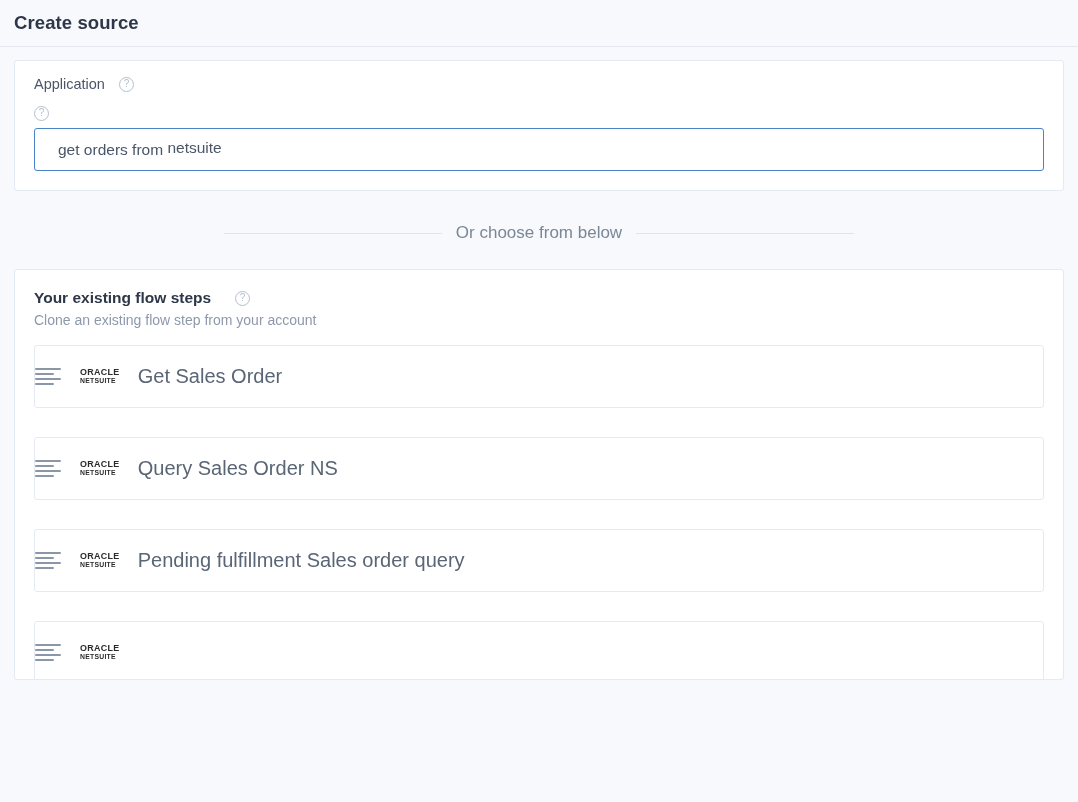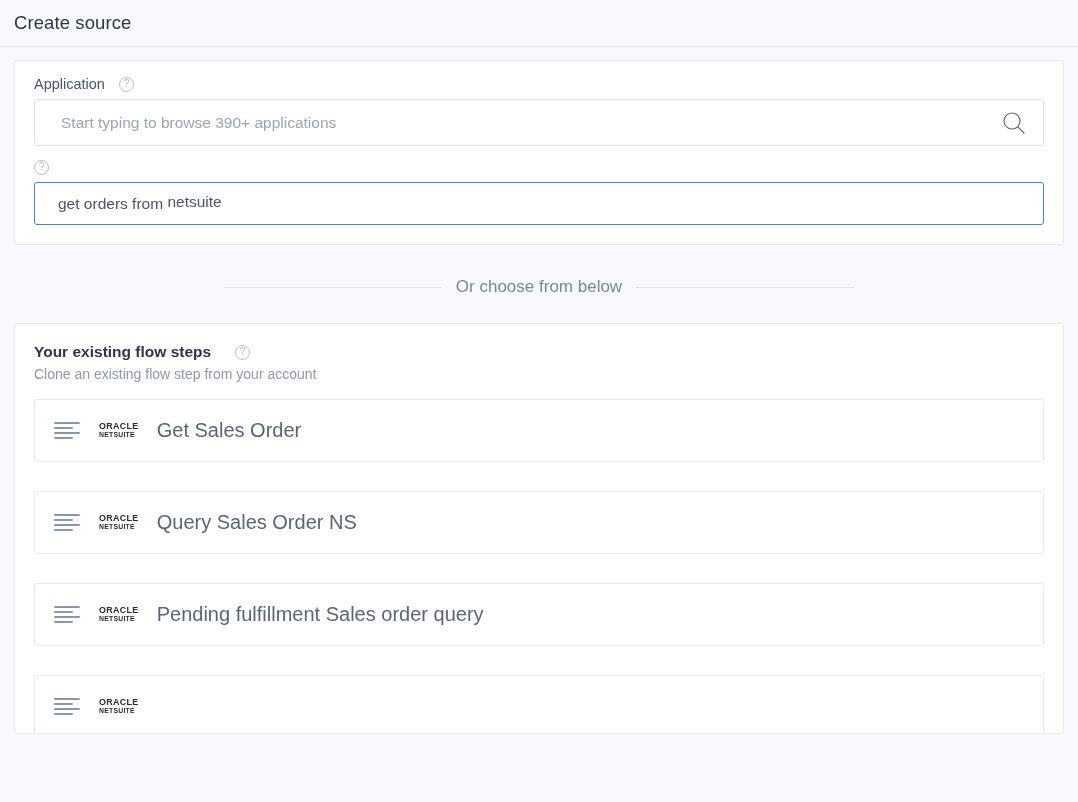--- a/index.html
+++ b/index.html
@@ -23,21 +23,21 @@
     height: 47px;
     background: #f7f9fc;
     border-bottom: 1px solid #e3e8f0;
     display: flex;
     align-items: center;
     padding-left: 14px;
   }
 
   .page-title {
     font-size: 18.5px;
-    font-weight: normal;
+    font-weight: bold;
     color: #2d3748;
     letter-spacing: 0.1px;
   }
 
   
   .page-body {
     padding: 13px 14px 0 14px;
     background: #f7f9fc;
     height: 755px;
     overflow: hidden;
@@ -214,21 +214,20 @@
 
   .step-row {
     display: flex;
     align-items: center;
     gap: 0;
     height: 63px;
     border: 1px solid #e3eaf3;
     border-radius: 3px;
     background: #ffffff;
     margin-bottom: 29px;
-    padding-left: 19px;
     cursor: pointer;
   }
 
   
   .lines-icon {
     flex: 0 0 auto;
     width: 26px;
     height: 20px;
     display: flex;
     flex-direction: column;
@@ -293,29 +292,20 @@
 
   <div class="card search-card">
 
     <div class="field-block">
       <div class="field-label-row">
         <span class="field-label">Application</span>
         <span class="help-icon">
             <span>?</span>
           </span>
       </div>
-      <div class="input-wrap">
-        <input class="text-input" type="text" value="" placeholder="Start typing to browse 390+ applications" style="">
-        <span class="search-icon">
-          <svg width="26" height="26" viewBox="0 0 26 26" fill="none">
-            <circle cx="11" cy="11" r="8" stroke="#5d6b7d" stroke-width="1.2"></circle>
-            <line x1="16.8" y1="16.8" x2="23" y2="23" stroke="#5d6b7d" stroke-width="1.2" stroke-linecap="round"></line>
-          </svg>
-        </span>
-      </div>
     </div>
 
     <div class="field-block">
       <div class="field-label-row">
         <span class="help-icon">
             <span>?</span>
           </span>
       </div>
       <div class="input-wrap">
         <input class="usecase-input" type="text" value="get orders from netsuite" style="color: transparent;">

